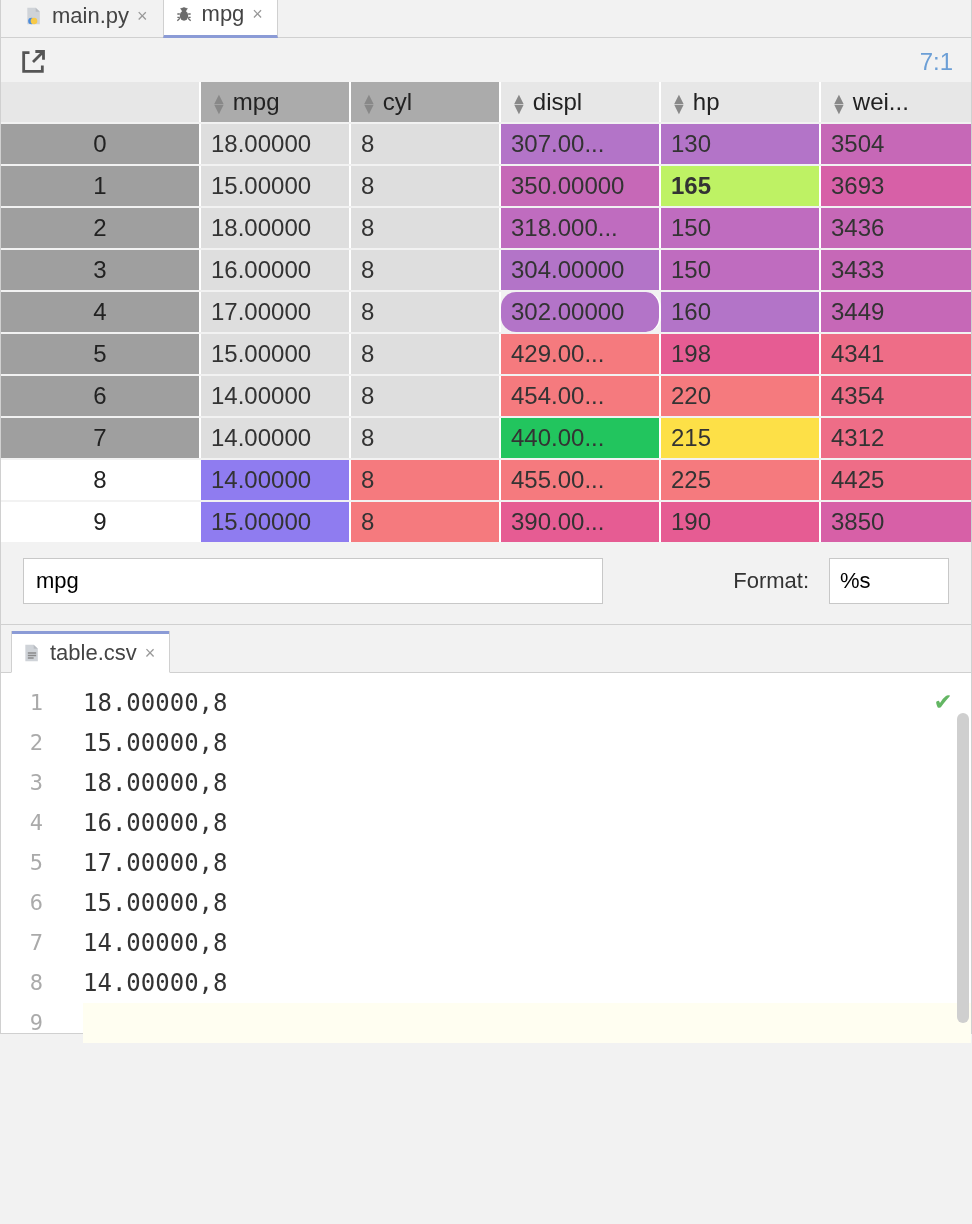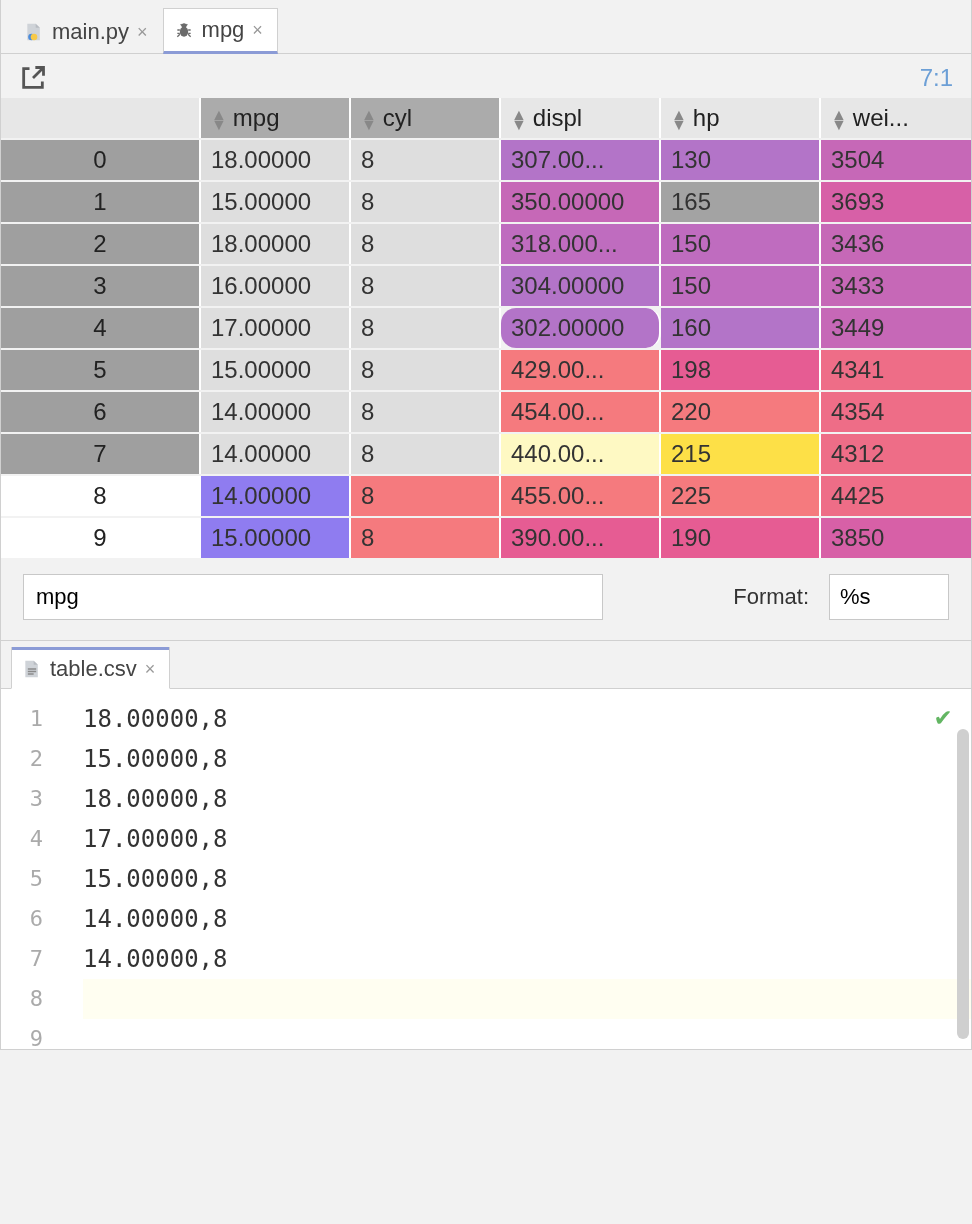--- a/index.html
+++ b/index.html
@@ -19,21 +19,21 @@
     flex-direction: column;
     border: 1px solid #d0d0d0;
     border-top: none;
     background: #f2f2f2;
   }
   .tabs-top {
     display: flex;
     align-items: flex-end;
     background: #f2f2f2;
     padding-left: 12px;
-    height: 54px;
+    height: 38px;
     border-bottom: 1px solid #d0d0d0;
   }
   .tab {
     display: flex;
     align-items: center;
     gap: 8px;
     padding: 8px 14px 8px 10px;
     background: #f2f2f2;
     border: 1px solid transparent;
     border-bottom: none;
@@ -177,21 +177,21 @@
             <td style="background: rgb(222, 222, 222);">8</td>
             <td style="background: rgb(179, 116, 200);">307.00...</td>
             <td style="background: rgb(179, 116, 200);">130</td>
             <td style="background: rgb(198, 104, 183);">3504</td>
           </tr>
           <tr class="">
             <td class="idx">1</td>
             <td style="background: rgb(222, 222, 222);">15.00000</td>
             <td style="background: rgb(222, 222, 222);">8</td>
             <td style="background: rgb(198, 104, 183);">350.00000</td>
-            <td style="background: #a3a3a3;">165</td>
+            <td style="background: #bef264; font-weight: bold;">165</td>
             <td style="background: rgb(215, 96, 167);">3693</td>
           </tr>
           <tr class="">
             <td class="idx">2</td>
             <td style="background: rgb(222, 222, 222);">18.00000</td>
             <td style="background: rgb(222, 222, 222);">8</td>
             <td style="background: rgb(191, 108, 191);">318.000...</td>
             <td style="background: rgb(191, 108, 191);">150</td>
             <td style="background: rgb(198, 104, 183);">3436</td>
           </tr>
@@ -224,21 +224,21 @@
             <td style="background: rgb(222, 222, 222);">14.00000</td>
             <td style="background: rgb(222, 222, 222);">8</td>
             <td style="background: rgb(245, 122, 126);">454.00...</td>
             <td style="background: rgb(245, 122, 126);">220</td>
             <td style="background: rgb(238, 109, 135);">4354</td>
           </tr>
           <tr class="">
             <td class="idx">7</td>
             <td style="background: rgb(222, 222, 222);">14.00000</td>
             <td style="background: rgb(222, 222, 222);">8</td>
-            <td style="background: #fef9c3;">440.00...</td>
+            <td style="background: #22c55e;">440.00...</td>
             <td style="background: #fde047;">215</td>
             <td style="background: rgb(238, 109, 135);">4312</td>
           </tr>
           <tr class="unsel">
             <td class="idx">8</td>
             <td style="background: rgb(143, 124, 240);">14.00000</td>
             <td style="background: rgb(245, 122, 126);">8</td>
             <td style="background: rgb(245, 122, 126);">455.00...</td>
             <td style="background: rgb(245, 122, 126);">225</td>
             <td style="background: rgb(238, 109, 135);">4425</td>
@@ -286,20 +286,21 @@
         <div>6</div>
         <div>7</div>
         <div>8</div>
         <div>9</div>
       </div>
     <div class="code" id="code">
       <span class="check-icon">✔</span>
     <div>18.00000,8</div>
         <div>15.00000,8</div>
         <div>18.00000,8</div>
+        <div>16.00000,8</div>
         <div>17.00000,8</div>
         <div>15.00000,8</div>
         <div>14.00000,8</div>
         <div>14.00000,8</div>
         <div class="currentline"></div>
       </div>
     <div class="vscroll"></div>
   </div>
 
 </div>

